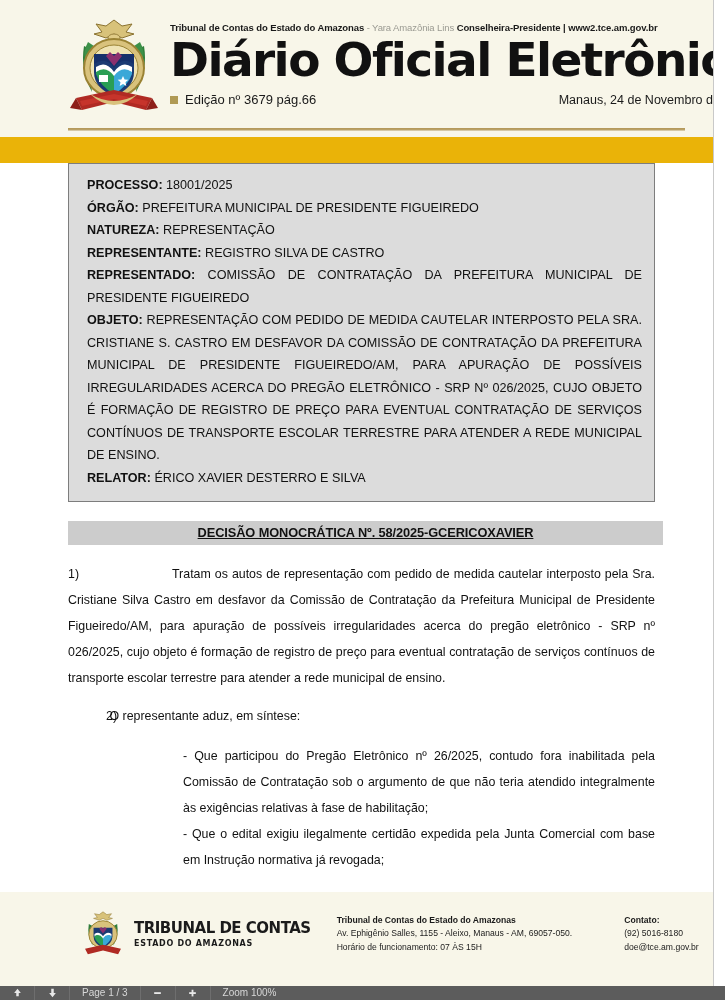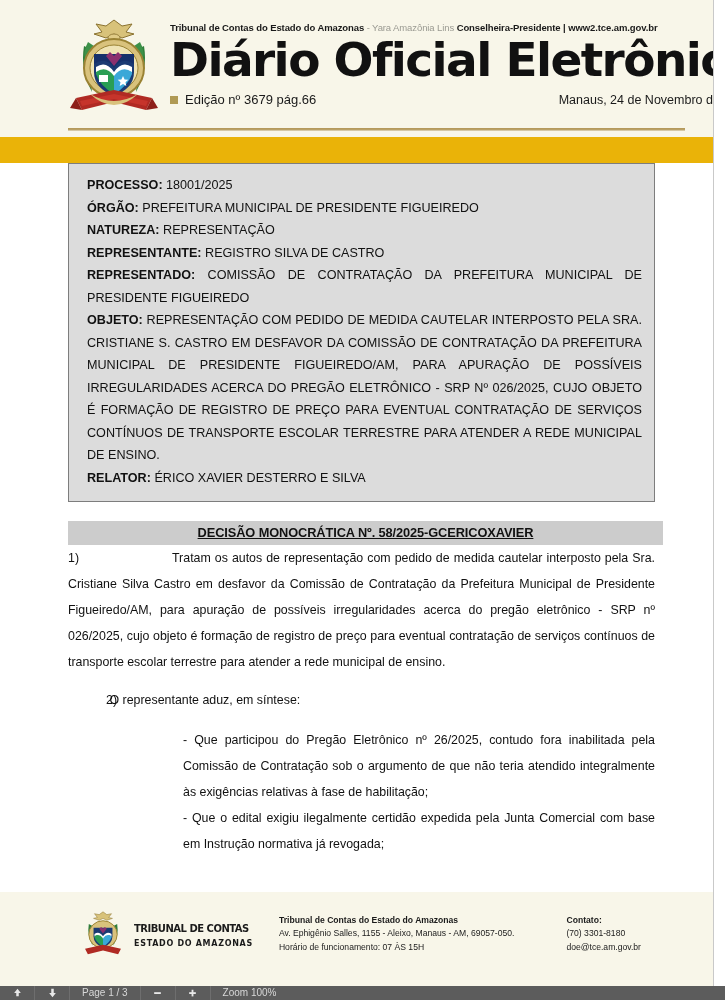--- a/index.html
+++ b/index.html
@@ -155,21 +155,21 @@
   }
 
   .para {
     margin: 0 58px 0 68px;
     font-size: 12.4px;
     line-height: 26px;
     color: #111;
     text-align: justify;
     text-align-last: left;
   }
-  .para.p1 { }
+  .para.p1 { margin-top: 16px; }
   .para.p2 { margin-top: 12px; }
   .indent-num {
     display: inline-block;
     width: 104px;
   }
   .indent-num2 {
     display: inline-block;
     width: 38px;
     text-align: left;
     padding-left: 38px;
@@ -205,21 +205,21 @@
     height: 52px;
     flex: 0 0 46px;
   }
   .footer-brand {
     margin-left: 8px;
     flex: 0 0 auto;
   }
   .fb-1 {
     font-family: "DejaVu Sans", sans-serif;
     font-weight: bold;
-    font-size: 10px;
+    font-size: 15px;
     letter-spacing: -0.5px;
     color: #1b1b1b;
     line-height: 17px;
   }
   .fb-2 {
     font-family: "DejaVu Sans", sans-serif;
     font-weight: bold;
     font-size: 8px;
     letter-spacing: 0.7px;
     color: #1b1b1b;
@@ -399,21 +399,21 @@
         <div class="fb-1">TRIBUNAL DE CONTAS</div>
         <div class="fb-2">ESTADO DO AMAZONAS</div>
       </div>
       <div class="footer-addr">
         <div class="strong">Tribunal de Contas do Estado do Amazonas</div>
         <div>Av. Ephigênio Salles, 1155 - Aleixo, Manaus - AM, 69057-050.</div>
         <div>Horário de funcionamento: 07 ÀS 15H</div>
       </div>
       <div class="footer-contact">
         <div class="strong">Contato:</div>
-        <div>(70) 3301-8180</div>
+        <div>(92) 5016-8180</div>
         <div>doe@tce.am.gov.br</div>
       </div>
     </div>
   </div>
 
 </div>
 
 <div class="toolbar">
   <div class="tb-btn">
     <svg width="11" height="10" viewBox="0 0 12 12" class="tb-icon" aria-hidden="true">

